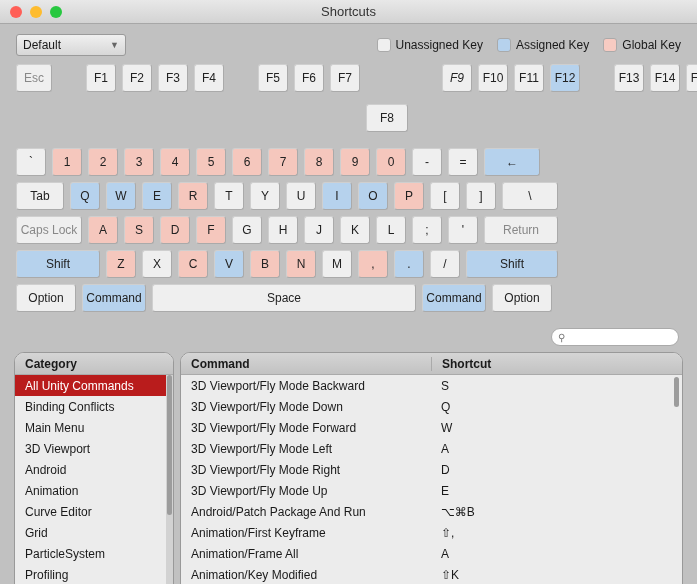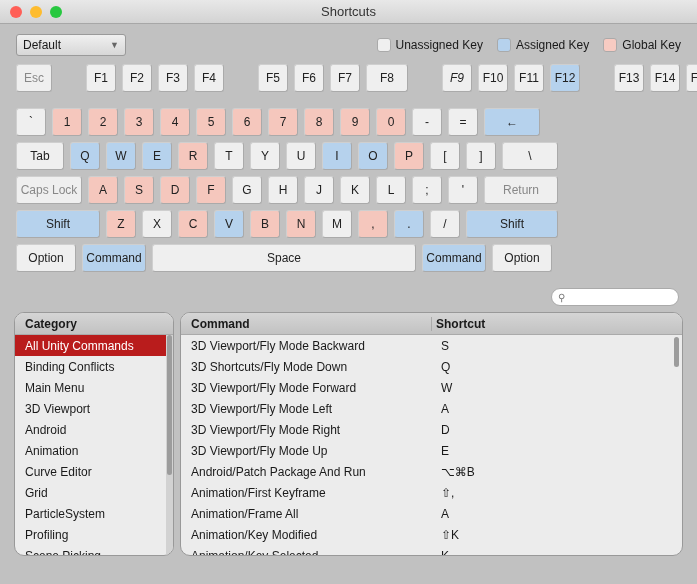--- a/index.html
+++ b/index.html
@@ -92,21 +92,21 @@
     .cat-panel { width: 160px; }
     .cmd-panel { flex: 1; position: relative;}
     .panel-header {
       height: 22px; background: linear-gradient(#d5d5d5,#c2c2c2);
       border-bottom: 1px solid #aaa;
       display: flex; align-items: center;
       font-weight: 600; font-size: 12px;
     }
     .cat-panel .panel-header { padding: 0 10px; }
     .cmd-panel .panel-header .col-cmd { width: 250px; padding-left: 10px; }
-    .cmd-panel .panel-header .col-sc { flex:1; border-left:1px solid #aaa; padding-left: 4px; }
+    .cmd-panel .panel-header .col-sc { flex:1; border-left:1px solid #aaa; padding-left: 10px; }
     .list { flex: 1; overflow: hidden; position: relative; }
     .list-scroll { position: absolute; inset:0; overflow: hidden; }
     .list-item { height: 21px; display: flex; align-items: center; padding: 0 10px; font-size: 12px; }
     .list-item.selected { background: #b91c1c; color: #fff; }
     .cmd-row { height: 21px; display: flex; align-items: center; font-size: 12px; }
     .cmd-row .col-cmd { width: 250px; padding-left: 10px; white-space: nowrap; overflow: hidden; text-overflow: ellipsis; }
     .cmd-row .col-sc { flex: 1; padding-left: 10px; }
     .cat-scroll-track { position:absolute; right:0; top:0; bottom:0; width:7px; background:#d2d2d2; }
     .cat-scroll-thumb { position:absolute; left:1px; right:1px; background:#9c9c9c; border-radius:3px; }
     .cmd-scroll-track { position:absolute; right:2px; top:24px; bottom:2px; width:7px; }
@@ -154,21 +154,21 @@
           <div class="key dim" style="width: 36px;">Esc</div>
           <div style="width: 22px;"></div>
           <div class="key " style="width: 30px;">F1</div>
           <div class="key " style="width: 30px;">F2</div>
           <div class="key " style="width: 30px;">F3</div>
           <div class="key " style="width: 30px;">F4</div>
           <div style="width: 22px;"></div>
           <div class="key " style="width: 30px;">F5</div>
           <div class="key " style="width: 30px;">F6</div>
           <div class="key " style="width: 30px;">F7</div>
-          <div class="key " style="width: 42px;">F8</div>
+          <div class="key " style="width: 42px; margin-top: 40px;">F8</div>
           <div style="width: 22px;"></div>
           <div class="key " style="width: 30px; font-style: italic;">F9</div>
           <div class="key " style="width: 30px;">F10</div>
           <div class="key " style="width: 30px;">F11</div>
           <div class="key assigned" style="width: 30px;">F12</div>
           <div style="width: 22px;"></div>
           <div class="key " style="width: 30px;">F13</div>
           <div class="key " style="width: 30px;">F14</div>
           <div class="key " style="width: 30px;">F15</div>
         </div>
@@ -282,21 +282,21 @@
       <div class="col-cmd">Command</div>
       <div class="col-sc">Shortcut</div>
     </div>
     <div class="list">
         <div class="list-scroll" id="cmdlist">
           <div class="cmd-row">
             <div class="col-cmd">3D Viewport/Fly Mode Backward</div>
             <div class="col-sc">S</div>
           </div>
           <div class="cmd-row">
-            <div class="col-cmd">3D Shortcuts/Fly Mode Down</div>
+            <div class="col-cmd">3D Viewport/Fly Mode Down</div>
             <div class="col-sc">Q</div>
           </div>
           <div class="cmd-row">
             <div class="col-cmd">3D Viewport/Fly Mode Forward</div>
             <div class="col-sc">W</div>
           </div>
           <div class="cmd-row">
             <div class="col-cmd">3D Viewport/Fly Mode Left</div>
             <div class="col-sc">A</div>
           </div>

